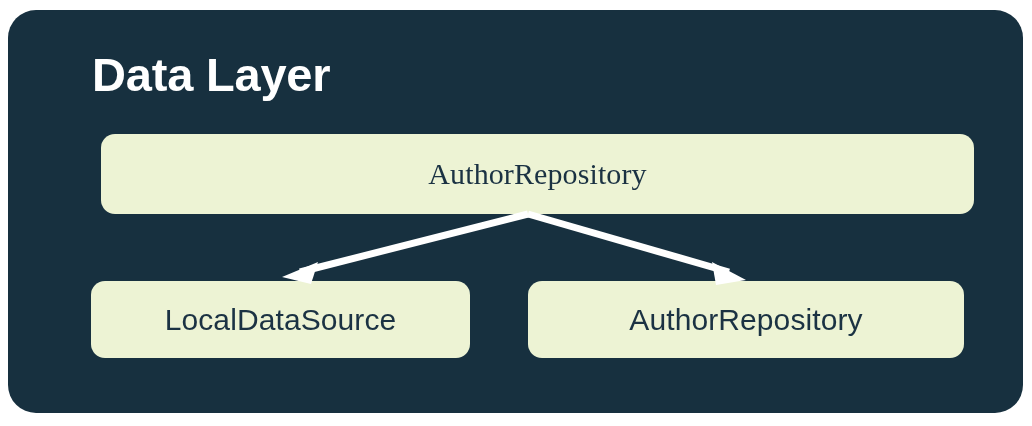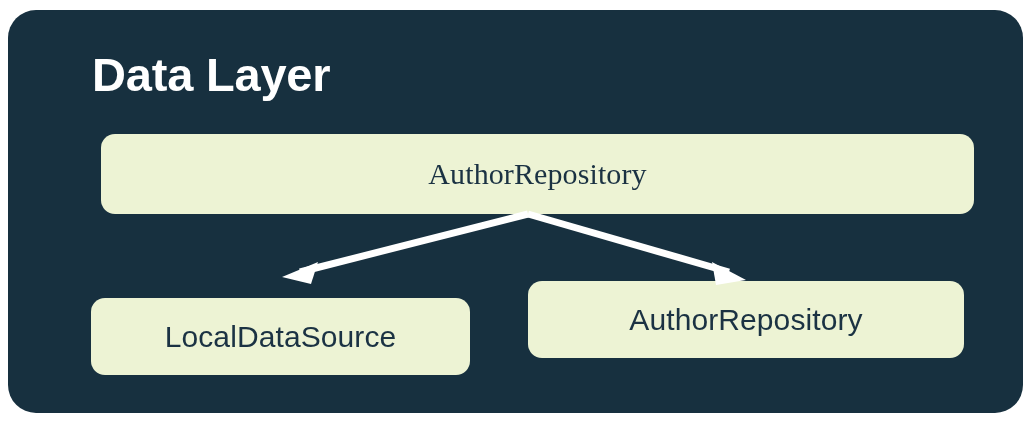--- a/index.html
+++ b/index.html
@@ -66,21 +66,21 @@
 
   #node-repository {
     left: 101px;
     top: 134px;
     width: 873px;
     height: 80px;
     font-family: Liberation Serif, serif;
   }
   #node-local {
     left: 91px;
-    top: 298px;
+    top: 281px;
     width: 379px;
     height: 77px;
   }
   #node-network {
     left: 528px;
     top: 281px;
     width: 436px;
     height: 77px;
   }
 

